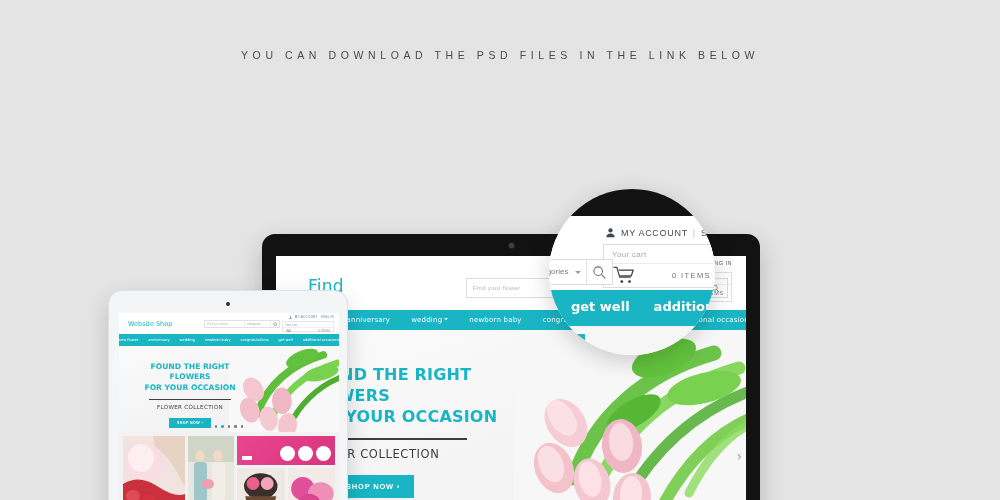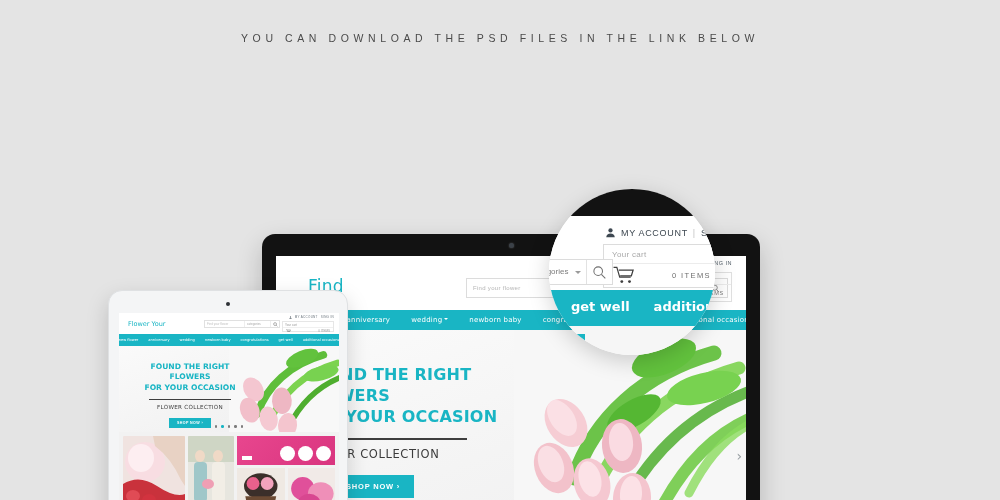--- a/index.html
+++ b/index.html
@@ -25,20 +25,21 @@
   .page-title {
     font-family: "DejaVu Sans", sans-serif;
     font-size: 35px;
     font-weight: 400;
     color: #2a2a2a;
     letter-spacing: 0.3px;
     line-height: 1.2;
     white-space: pre;
   }
   .page-subtitle {
+    margin-top: 17px;
     font-family: "Liberation Sans", sans-serif;
     font-size: 10.5px;
     font-weight: 400;
     color: #4a4a4a;
     letter-spacing: 4.6px;
     text-transform: uppercase;
   }
 
   
   .stage {
@@ -565,21 +566,21 @@
       </div>
     </div>
   </div>
 
   <div class="tablet">
     <div class="tablet-cam"></div>
     <div class="tablet-screen">
 
       <div class="tb-topbar">
         <div class="tb-logo">
-          <span class="teal">Flower Your</span>
+          <span class="teal">Website Shop</span>
         </div>
         <div class="tb-search">
           <div class="tb-search-input">Find your flower</div>
           <div class="tb-search-cat">categories</div>
           <div class="tb-search-btn">
             <svg width="5" height="5" viewBox="0 0 16 16">
               <circle cx="6.6" cy="6.6" r="4.6" fill="none" stroke="#7a7a7a" stroke-width="1.8"></circle>
               <line x1="10" y1="10" x2="14" y2="14" stroke="#7a7a7a" stroke-width="1.8"></line>
             </svg>
           </div>

